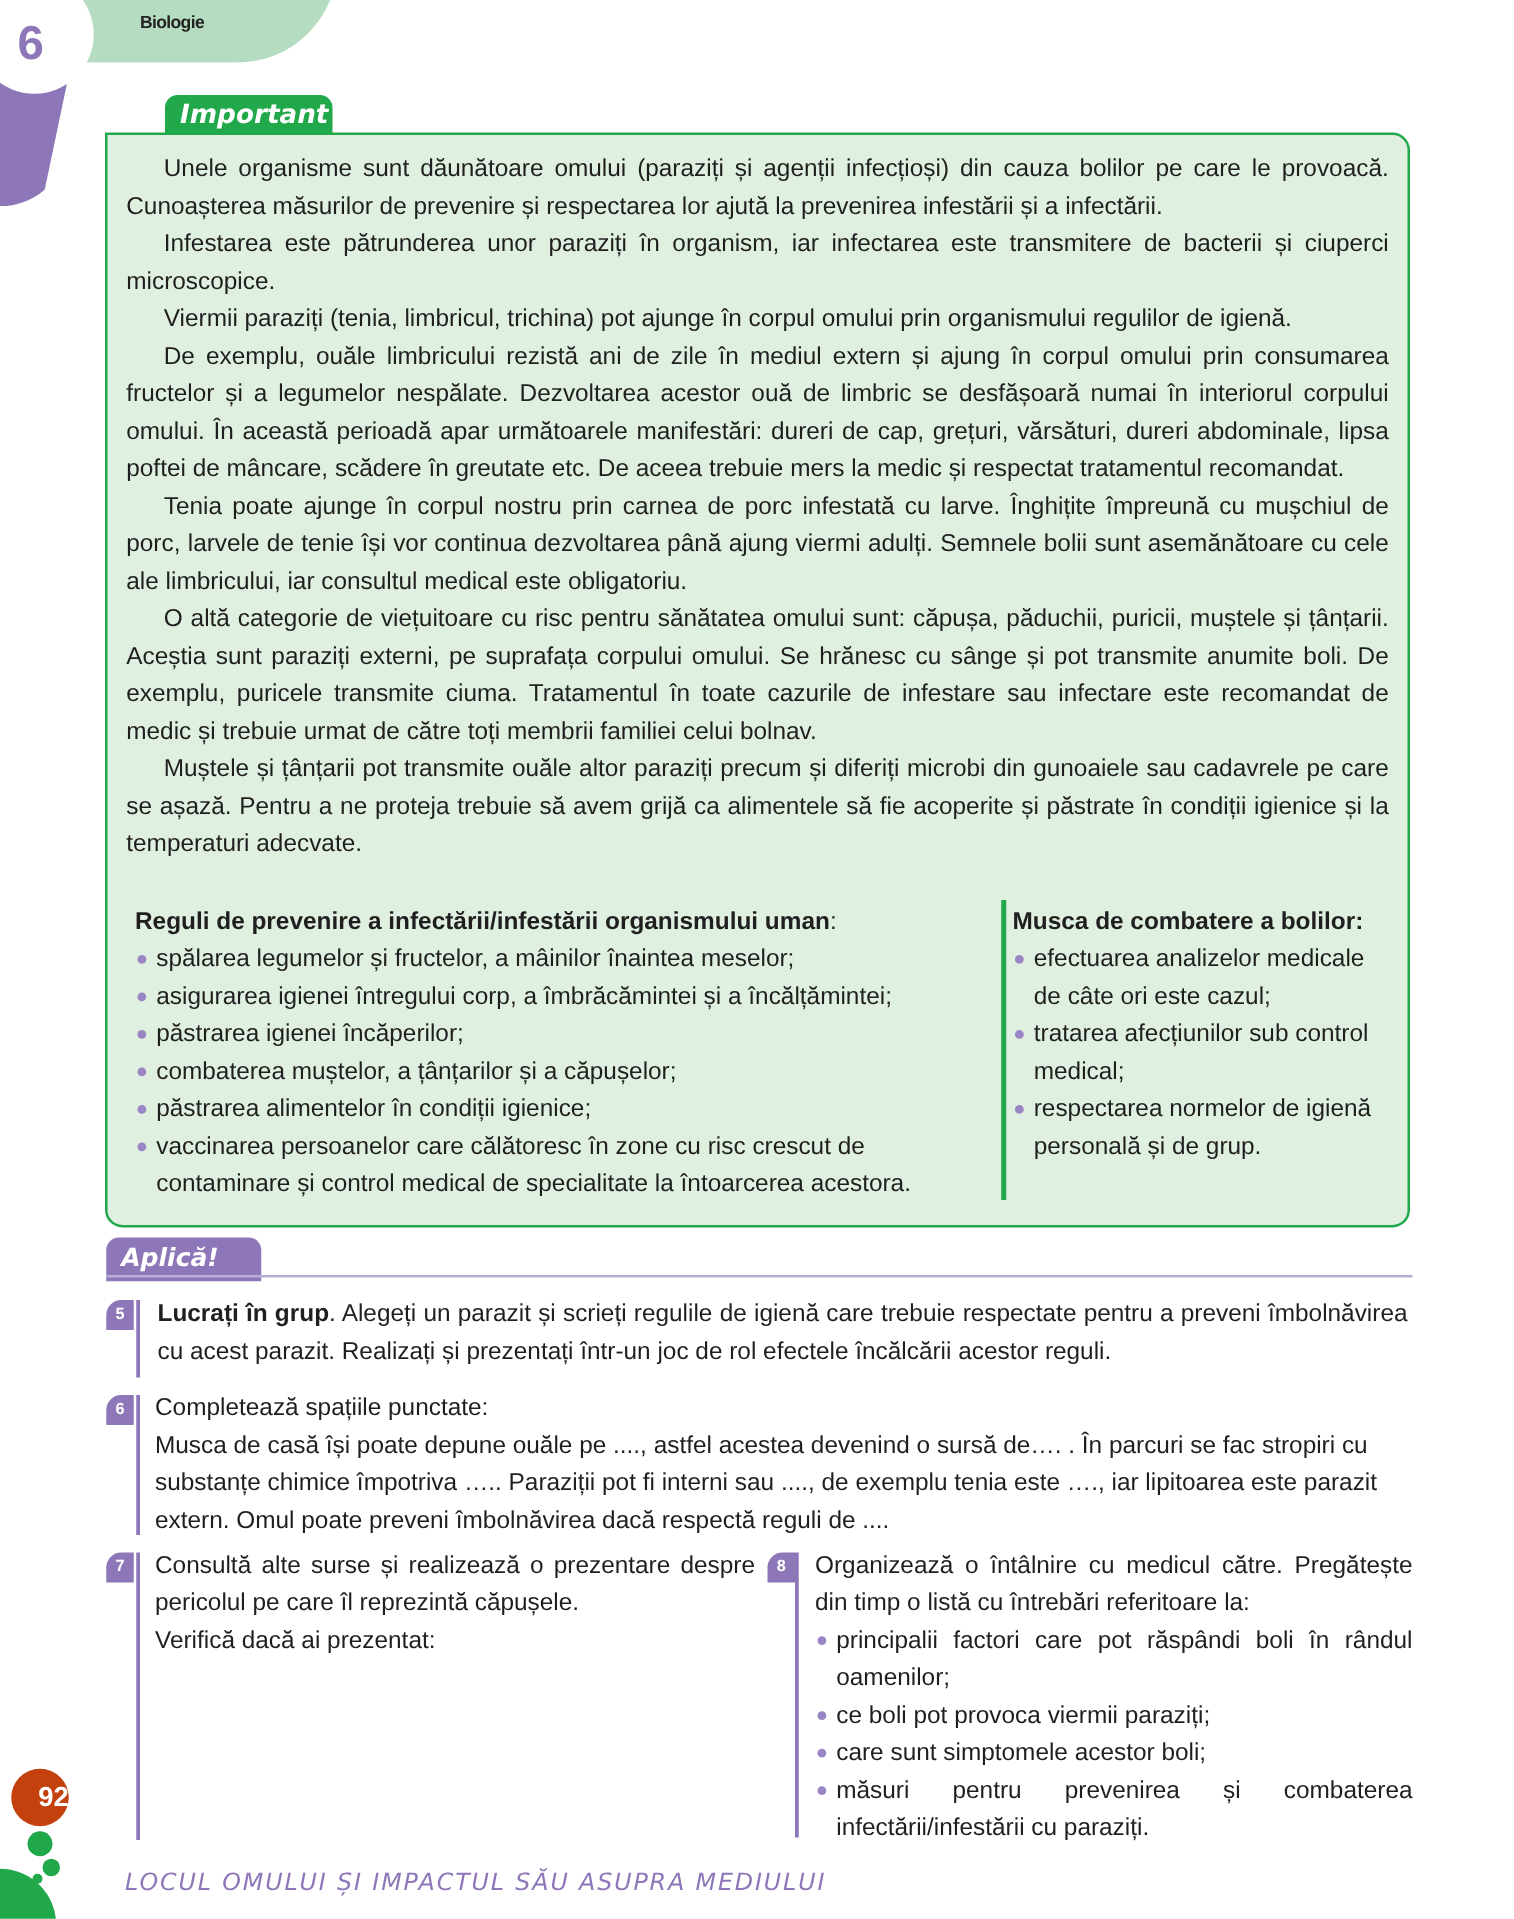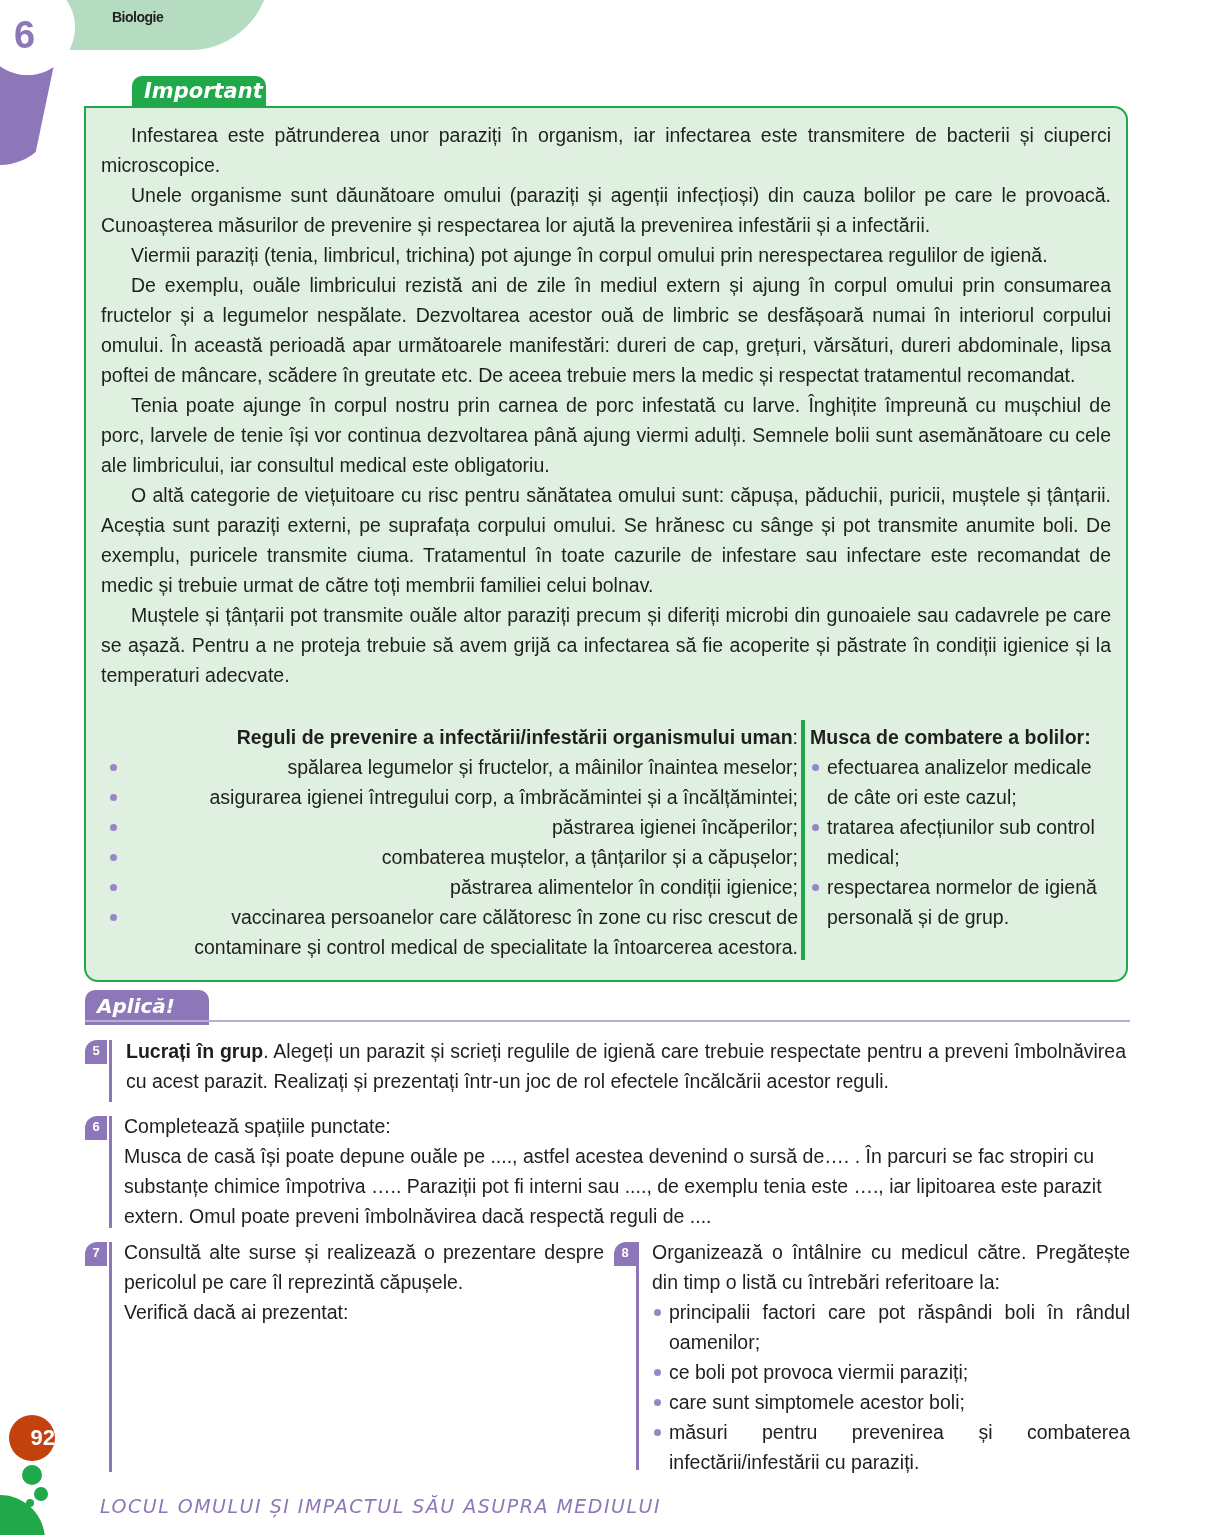--- a/index.html
+++ b/index.html
@@ -11,21 +11,21 @@
   .hdr-white { left:-20px; top:-20px; width:95px; height:95px; background:#fff; border-radius:50%; }
   .hdr-purple { left:0; top:60px; width:55px; height:105px; background:#8e77b8; border-radius:0 0 60px 0; clip-path: polygon(0 0, 100% 0, 60% 100%, 0 100%); }
   .chapter-num { left:14px; top:14px; font-size:38px; font-weight:bold; color:#8e77b8; }
   .subject { left:112px; top:9px; font-size:14px; font-weight:bold; color:#222; letter-spacing:-0.5px; }
   
   .imp-tab { left:85px; top:76px; width:134px; height:32px; background:#21a84a; border-radius:10px 10px 0 0; color:#fff;
              font-style:italic; font-weight:bold; font-size:21px; font-family:"DejaVu Sans", sans-serif; padding:3px 0 0 12px; box-sizing:border-box;margin-left:47px; }
   .imp-box { left:84px; top:106px; width:1044px; height:876px; background:#e0f0e0; border:2.5px solid #21a84a; border-radius:0 14px 14px 14px; box-sizing:border-box; }
   .imp-text { left:101px; top:120px; width:1010px; font-size:19.5px; line-height:30px; text-align:justify; }
   .imp-text p { margin:0; text-indent:30px; }
-  .rules-left { left:108px; top:722px; width:690px; font-size:19.5px; line-height:30px;text-align:right; }
+  .rules-left { left:108px; top:722px; width:690px; font-size:19.5px; line-height:30px; }
   .rules-right { left:810px; top:722px; width:305px; font-size:19.5px; line-height:30px; }
   .rule-divider { left:801px; top:720px; width:4px; height:240px; background:#21a84a; }
   .rule-title { font-weight:bold; }
   ul.blist { list-style:none; margin:0; padding:0; }
   ul.blist li { position:relative; padding-left:17px; }
   ul.blist li::before { content:""; position:absolute; left:2px; top:12px; width:7px; height:7px; border-radius:50%; background:#9a86c4; }
   
   .apl-tab { left:85px; top:990px; width:124px; height:35px; background:#8e77b8; border-radius:10px 10px 0 0; color:#fff;
              font-style:italic; font-weight:bold; font-size:20px; font-family:"DejaVu Sans", sans-serif; padding:4px 0 0 12px; box-sizing:border-box; }
   .apl-line { left:85px; top:1020px; width:1045px; height:2px; background:#b8aed2; }
@@ -42,27 +42,27 @@
 
 <div class="abs hdr-green"></div>
 <div class="abs hdr-purple"></div>
 <div class="abs hdr-white"></div>
 <div class="abs chapter-num">6</div>
 <div class="abs subject">Biologie</div>
 
 <div class="abs imp-box"></div>
 <div class="abs imp-tab">Important</div>
 <div class="abs imp-text">
+  <p>Unele organisme sunt dăunătoare omului (paraziți și agenții infecțioși) din cauza bolilor pe care le provoacă. Cunoașterea măsurilor de prevenire și respectarea lor ajută la prevenirea infestării și a infectării.</p>
   <p>Infestarea este pătrunderea unor paraziți în organism, iar infectarea este transmitere de bacterii și ciuperci microscopice.</p>
-  <p>Unele organisme sunt dăunătoare omului (paraziți și agenții infecțioși) din cauza bolilor pe care le provoacă. Cunoașterea măsurilor de prevenire și respectarea lor ajută la prevenirea infestării și a infectării.</p>
-  <p>Viermii paraziți (tenia, limbricul, trichina) pot ajunge în corpul omului prin nerespectarea regulilor de igienă.</p>
+  <p>Viermii paraziți (tenia, limbricul, trichina) pot ajunge în corpul omului prin organismului regulilor de igienă.</p>
   <p>De exemplu, ouăle limbricului rezistă ani de zile în mediul extern și ajung în corpul omului prin consumarea fructelor și a legumelor nespălate. Dezvoltarea acestor ouă de limbric se desfășoară numai în interiorul corpului omului. În această perioadă apar următoarele manifestări: dureri de cap, grețuri, vărsături, dureri abdominale, lipsa poftei de mâncare, scădere în greutate etc. De aceea trebuie mers la medic și respectat tratamentul recomandat.</p>
   <p>Tenia poate ajunge în corpul nostru prin carnea de porc infestată cu larve. Înghițite împreună cu mușchiul de porc, larvele de tenie își vor continua dezvoltarea până ajung viermi adulți. Semnele bolii sunt asemănătoare cu cele ale limbricului, iar consultul medical este obligatoriu.</p>
   <p>O altă categorie de viețuitoare cu risc pentru sănătatea omului sunt: căpușa, păduchii, puricii, muștele și țânțarii. Aceștia sunt paraziți externi, pe suprafața corpului omului. Se hrănesc cu sânge și pot transmite anumite boli. De exemplu, puricele transmite ciuma. Tratamentul în toate cazurile de infestare sau infectare este recomandat de medic și trebuie urmat de către toți membrii familiei celui bolnav.</p>
-  <p>Muștele și țânțarii pot transmite ouăle altor paraziți precum și diferiți microbi din gunoaiele sau cadavrele pe care se așază. Pentru a ne proteja trebuie să avem grijă ca infectarea să fie acoperite și păstrate în condiții igienice și la temperaturi adecvate.</p>
+  <p>Muștele și țânțarii pot transmite ouăle altor paraziți precum și diferiți microbi din gunoaiele sau cadavrele pe care se așază. Pentru a ne proteja trebuie să avem grijă ca alimentele să fie acoperite și păstrate în condiții igienice și la temperaturi adecvate.</p>
 </div>
 
 <div class="abs rules-left">
   <div><span class="rule-title">Reguli de prevenire  a infectării/infestării organismului uman</span><span>:</span></div>
   <ul class="blist">
     <li>spălarea legumelor și fructelor, a mâinilor înaintea meselor;</li>
     <li>asigurarea igienei întregului corp, a îmbrăcămintei și a încălțămintei;</li>
     <li>păstrarea igienei încăperilor;</li>
     <li>combaterea muștelor, a țânțarilor și a căpușelor;</li>
     <li>păstrarea alimentelor în condiții igienice;</li>

